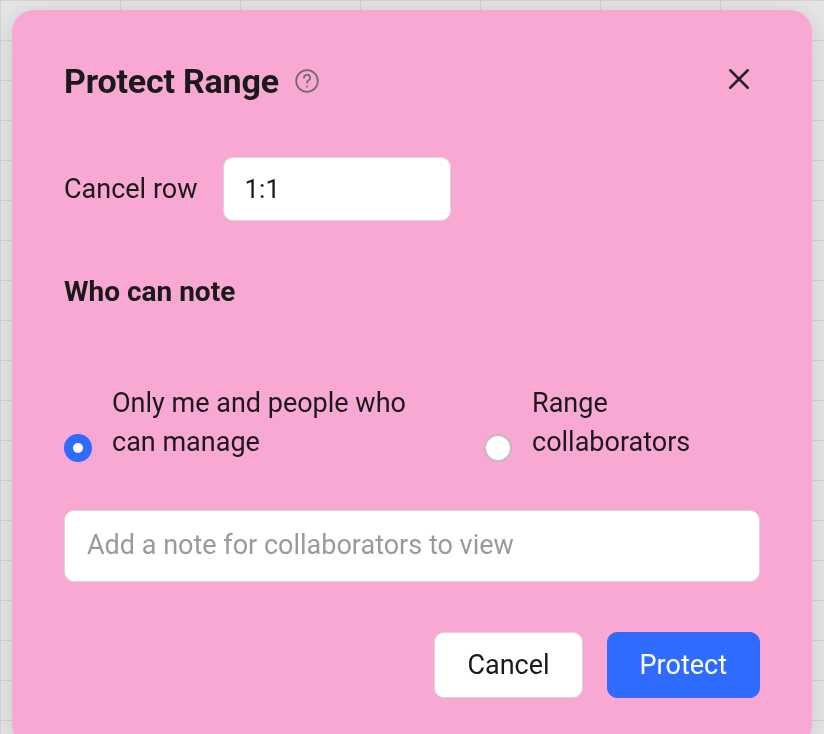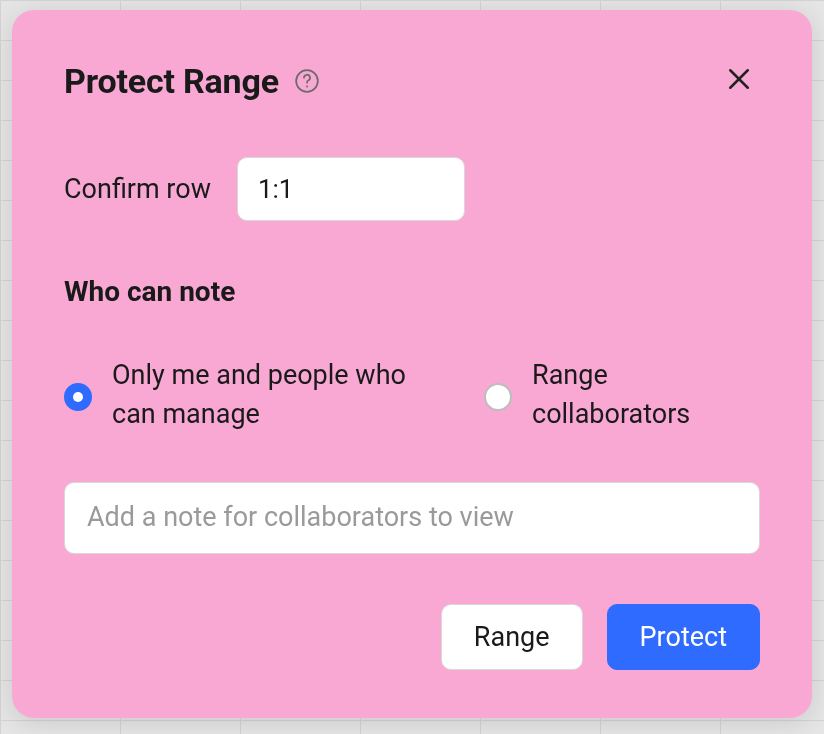--- a/index.html
+++ b/index.html
@@ -96,23 +96,24 @@
       color: #1a1a1a;
       margin-bottom: 48px;
     }
     .radio-group {
       display: flex;
       gap: 50px;
       margin-bottom: 48px;
     }
     .radio-option {
       display: flex;
-      align-items: center;
+      align-items: flex-end;
       gap: 20px;
       cursor: pointer;
+      margin-top: 28px;
     }
     .radio-option.opt-a { flex: 0 0 370px; }
     .radio-option.opt-b { flex: 1; }
     .radio-circle {
       width: 28px;
       height: 28px;
       border-radius: 50%;
       border: 2px solid #bdbdbd;
       flex-shrink: 0;
       margin-top: 3px;
@@ -201,37 +202,37 @@
       <span>
         <svg width="30" height="30" viewBox="0 0 24 24" fill="none" stroke="currentColor" stroke-width="2" stroke-linecap="round">
           <line x1="5" y1="5" x2="19" y2="19"></line>
           <line x1="19" y1="5" x2="5" y2="19"></line>
         </svg>
       </span>
     </button>
   </div>
 
   <div class="field-row">
-    <label class="field-label">Confirm row</label>
+    <label class="field-label">Cancel row</label>
     <input type="text" class="range-input" value="1:1" style="">
   </div>
 
   <h2 class="section-heading">Who can note</h2>
 
   <div class="radio-group">
     <label class="radio-option opt-a">
       <span class="radio-circle selected"></span>
       <span class="radio-label-text">Only me and people who can manage</span>
     </label>
     <label class="radio-option opt-b">
       <span class="radio-circle"></span>
       <span class="radio-label-text">Range collaborators</span>
     </label>
   </div>
 
   <textarea class="note-input" placeholder="Add a note for collaborators to view" style=""></textarea>
 
   <div class="footer">
-    <button class="btn btn-secondary">Range</button>
+    <button class="btn btn-secondary">Cancel</button>
     <button class="btn btn-primary">Protect</button>
   </div>
 
 </div>
 
 </body></html>

